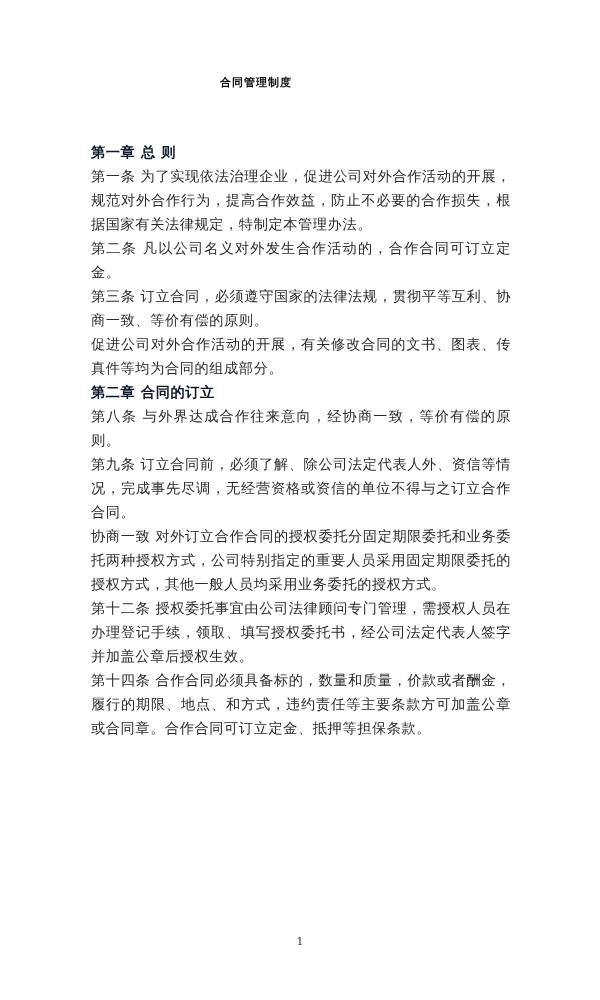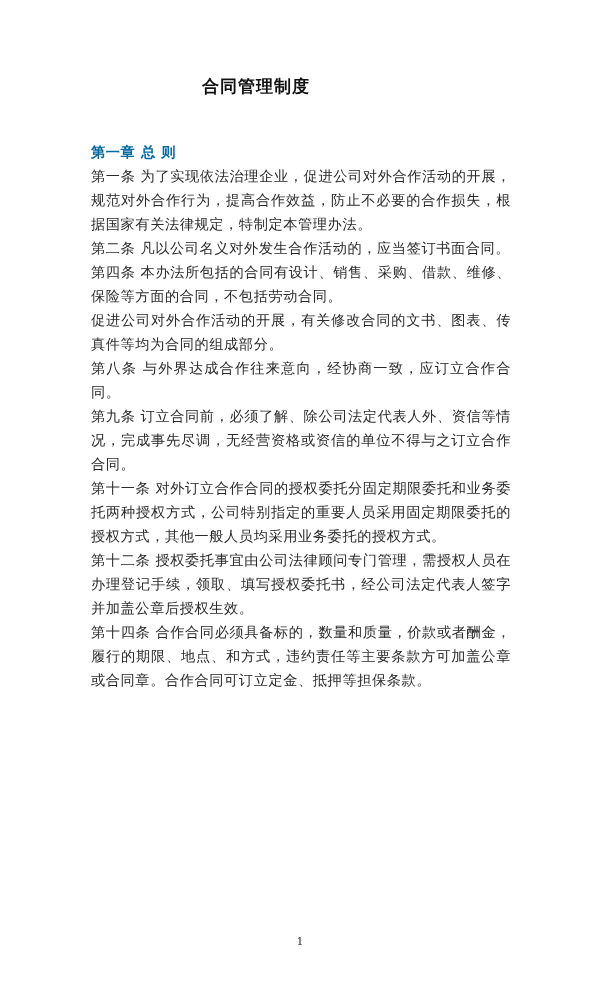--- a/index.html
+++ b/index.html
@@ -3,46 +3,47 @@
 <meta charset="utf-8">
 <style>
   html, body { margin: 0; padding: 0; }
   body {
     width: 600px; height: 1000px; background: #ffffff; position: relative; overflow: hidden;
     font-family: "DejaVu Serif", "Liberation Serif", serif; color: #2a2a2a;
   }
   .page { position: absolute; left: 0; top: 0; width: 600px; height: 1000px; }
   .title {
     position: absolute; top: 75px; left: 0; width: 512px; text-align: center;
-    font-size: 17px; font-weight: bold; letter-spacing: 1px; color: #111;
+    font-size: 11px; font-weight: bold; letter-spacing: 1px; color: #111;
   }
   .body {
     position: absolute; top: 140px; left: 91px; width: 420px;
     font-size: 14.2px; line-height: 24px; letter-spacing: 0.6px; text-align: justify;
   }
   .p { margin: 0; }
-  .chapter { font-weight: bold; color: #0369a1; }
+  .chapter { font-weight: bold; color: #0f172a; }
   .page-number {
     position: absolute; top: 935px; left: 0; width: 600px; text-align: center;
     font-size: 11px; color: #333;
   }
 </style>
 </head>
 <body>
 
 <div class="page">
   <div class="title">合同管理制度</div>
 
   <div class="body">
     <p class="p chapter">第一章 总 则</p>
     <p class="p">第一条 为了实现依法治理企业，促进公司对外合作活动的开展，规范对外合作行为，提高合作效益，防止不必要的合作损失，根据国家有关法律规定，特制定本管理办法。</p>
-    <p class="p">第二条 凡以公司名义对外发生合作活动的，应当签订书面合同。</p>
-    <p class="p">第四条 本办法所包括的合同有设计、销售、采购、借款、维修、保险等方面的合同，不包括劳动合同。</p>
+    <p class="p">第二条 凡以公司名义对外发生合作活动的，合作合同可订立定金。</p>
+    <p class="p">第三条 订立合同，必须遵守国家的法律法规，贯彻平等互利、协商一致、等价有偿的原则。</p>
     <p class="p">促进公司对外合作活动的开展，有关修改合同的文书、图表、传真件等均为合同的组成部分。</p>
-    <p class="p">第八条 与外界达成合作往来意向，经协商一致，应订立合作合同。</p>
+    <p class="p chapter">第二章 合同的订立</p>
+    <p class="p">第八条 与外界达成合作往来意向，经协商一致，等价有偿的原则。</p>
     <p class="p">第九条 订立合同前，必须了解、除公司法定代表人外、资信等情况，完成事先尽调，无经营资格或资信的单位不得与之订立合作合同。</p>
-    <p class="p">第十一条 对外订立合作合同的授权委托分固定期限委托和业务委托两种授权方式，公司特别指定的重要人员采用固定期限委托的授权方式，其他一般人员均采用业务委托的授权方式。</p>
+    <p class="p">协商一致 对外订立合作合同的授权委托分固定期限委托和业务委托两种授权方式，公司特别指定的重要人员采用固定期限委托的授权方式，其他一般人员均采用业务委托的授权方式。</p>
     <p class="p">第十二条 授权委托事宜由公司法律顾问专门管理，需授权人员在办理登记手续，领取、填写授权委托书，经公司法定代表人签字并加盖公章后授权生效。</p>
     <p class="p">第十四条 合作合同必须具备标的，数量和质量，价款或者酬金，履行的期限、地点、和方式，违约责任等主要条款方可加盖公章或合同章。合作合同可订立定金、抵押等担保条款。</p>
   </div>
 
   <div class="page-number">1</div>
 </div>
 
 </body></html>

